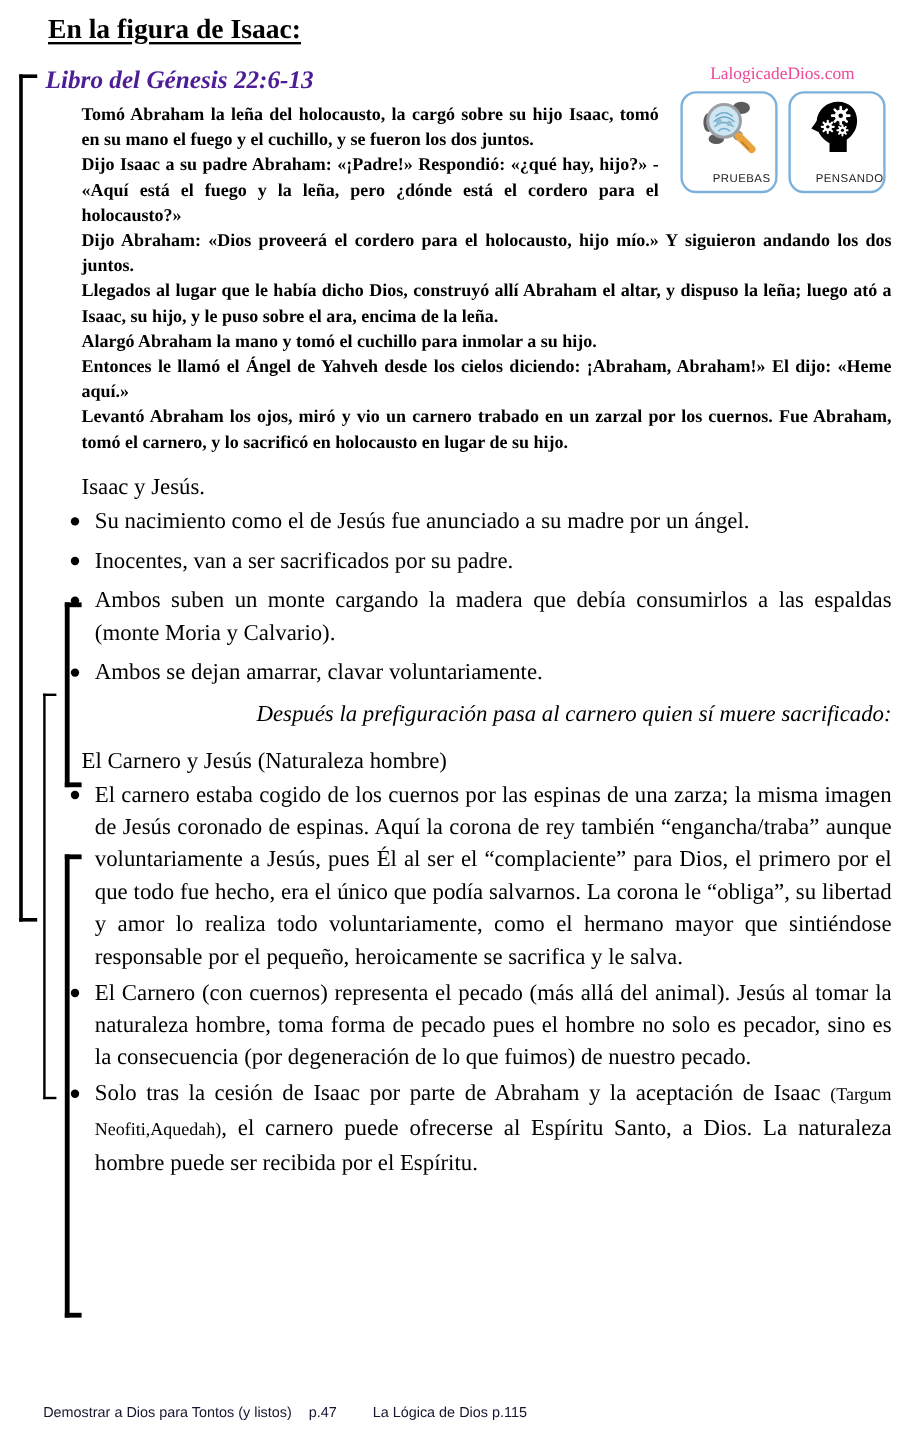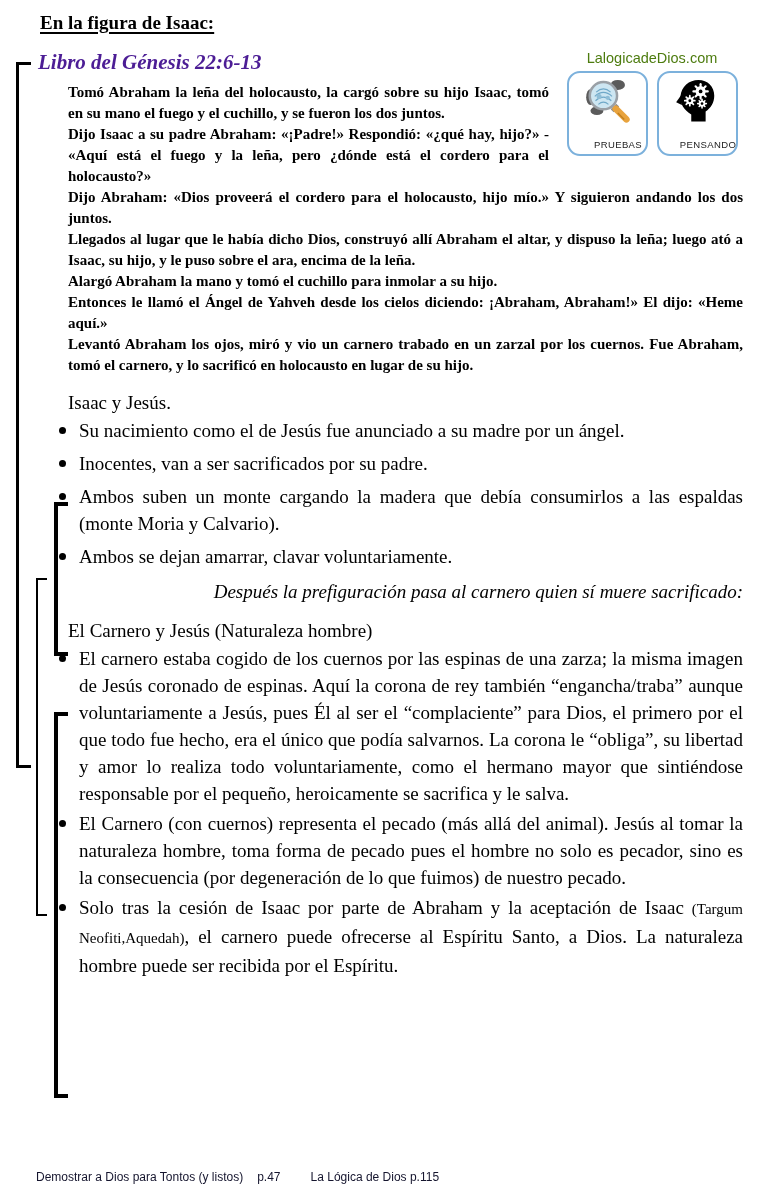--- a/index.html
+++ b/index.html
@@ -5,31 +5,31 @@
   html,body{margin:0;padding:0;}
   body{
     width:761px;height:1202px;
     background:#ffffff;color:#000;
     font-family:"Liberation Serif",serif;
     position:relative;overflow:hidden;
   }
   
   .page-title{
     margin:12px 0 0 40px;
-    font-size:19px;font-weight:bold;
+    font-size:23px;font-weight:bold;
     text-decoration:underline;
     text-decoration-thickness:2px;
     text-underline-offset:3px;
     display:inline-block;
   }
   
   .main{margin:4px 18px 0 38px;}
   
   .brand{float:right;width:182px;text-align:center;margin:0 0 20px 12px;}
-  .brand-site{font-family:Liberation Sans, sans-serif;font-size:14.5px;color:#4d7c0f;margin-bottom:5px;}
+  .brand-site{font-family:Liberation Serif, serif;font-size:14.5px;color:#ec4899;margin-bottom:5px;}
   .badges{display:flex;gap:9px;justify-content:center;}
   .badge{
     width:81px;height:85px;box-sizing:border-box;
     border:2px solid #7CB1DC;border-radius:13px;background:#fff;
     display:flex;flex-direction:column;align-items:center;justify-content:flex-end;
     padding:4px 2px 4px;
   }
   .badge svg{flex:1;width:60px;min-height:0;}
   .badge-label{font-family:"Liberation Sans",sans-serif;font-size:9.5px;letter-spacing:.4px;color:#222;margin-top:16px;padding-left:22px;}
   

